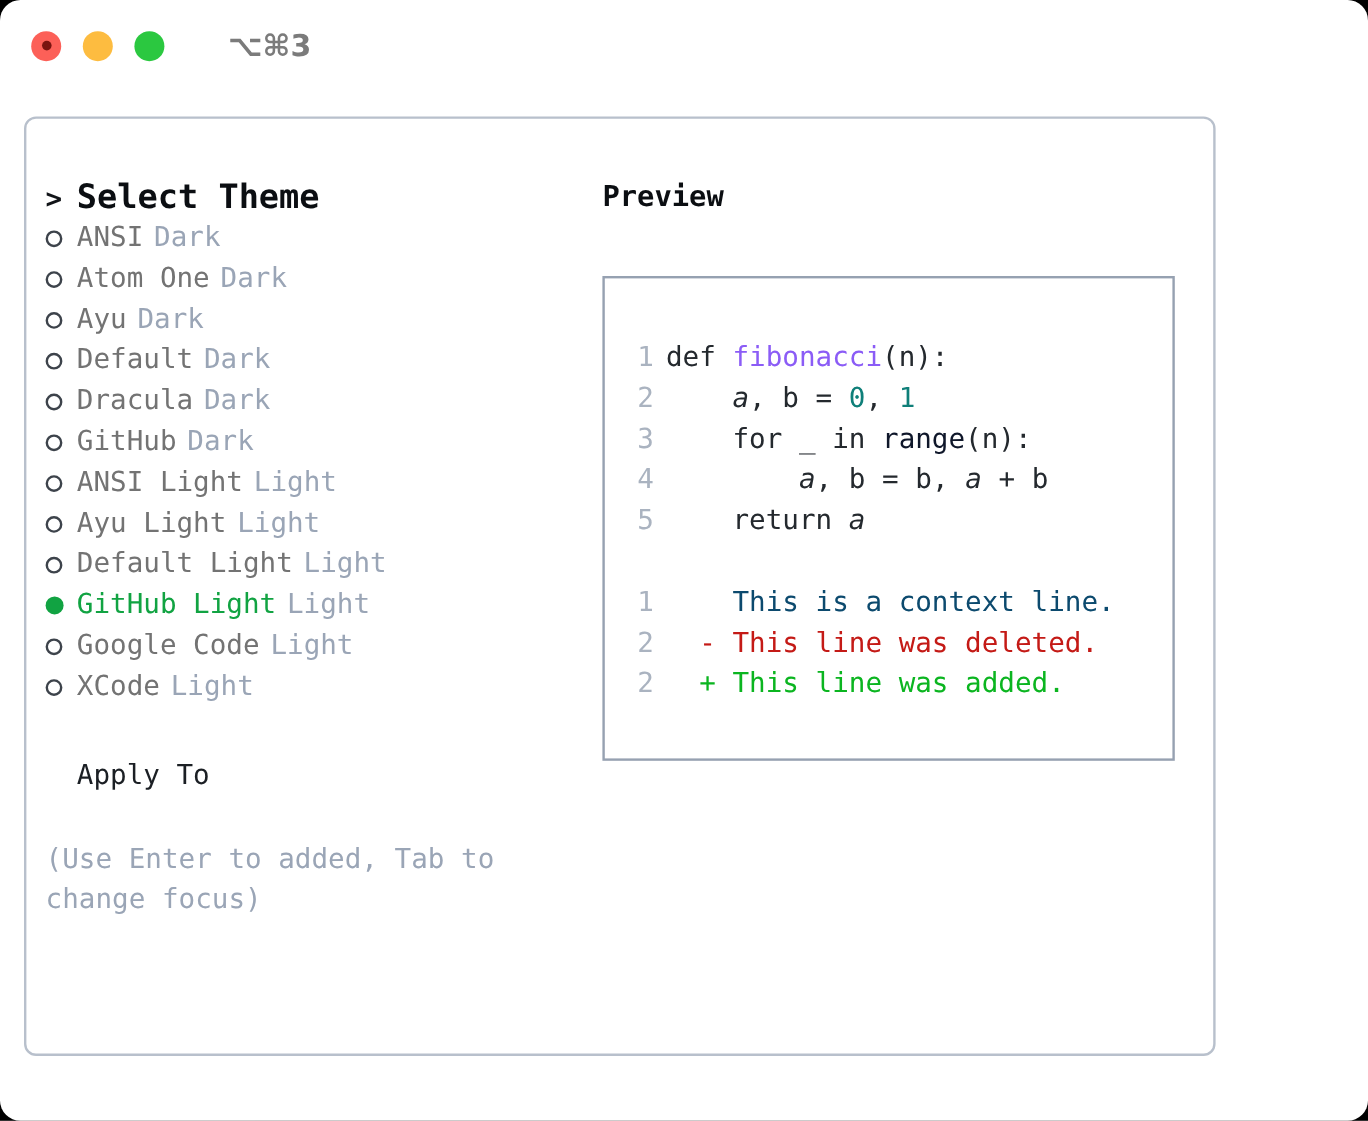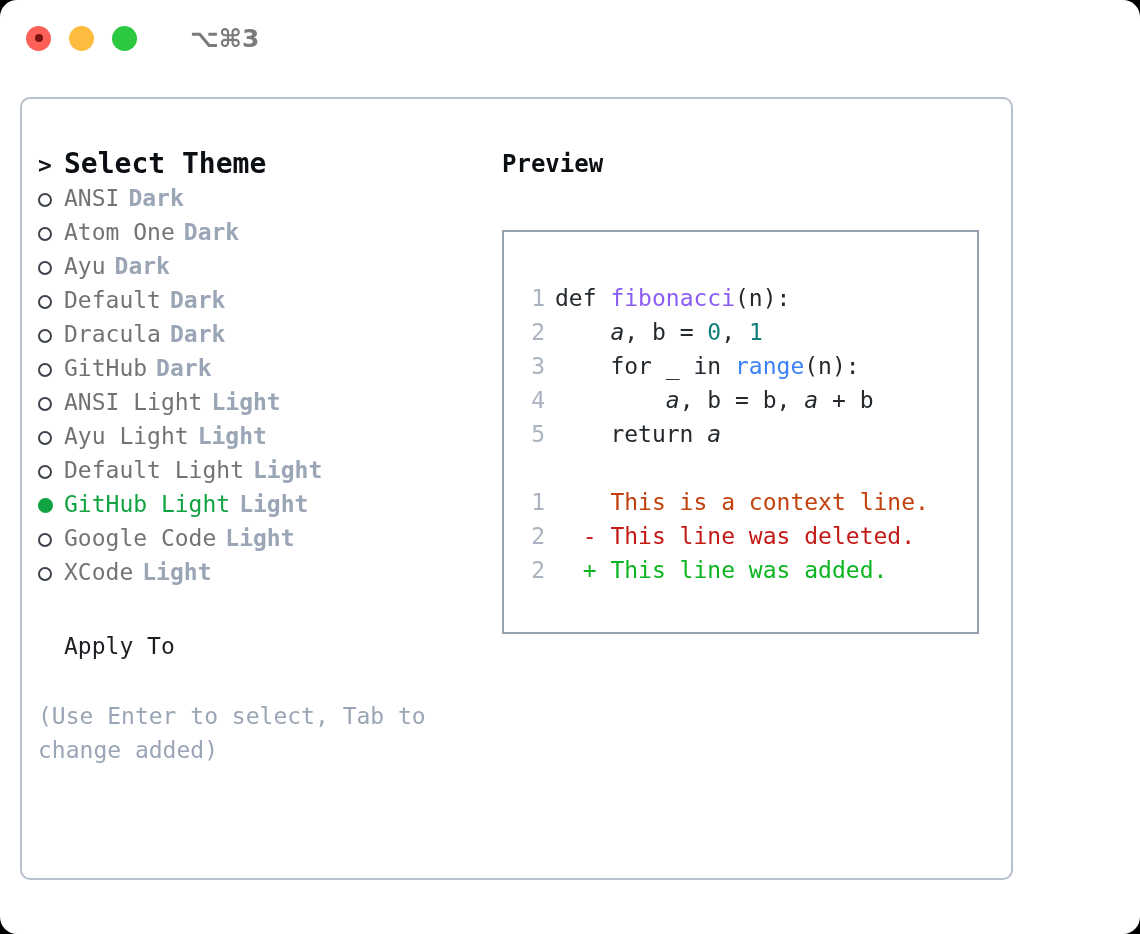--- a/index.html
+++ b/index.html
@@ -143,21 +143,20 @@
     color: #737373;
   }
   .header-line .label {
     font-weight: bold;
     color: #0b0e12;
     font-size: 28px;
   }
   .badge {
     color: #9aa5b6;
     margin-left: 9px;
-    font-weight: bold;
   }
   .list-line.selected .label { color: #11a342; }
 
   .section-gap { height: 40px; }
   .section-head {
     display: flex;
     height: 34px;
     line-height: 34px;
     font-size: 23px;
   }
@@ -205,26 +204,26 @@
     width: 22px;
     flex: 0 0 22px;
     text-align: right;
     margin-right: 10px;
   }
   .code-text { color: #24292e; }
 
   .tok-kw   { color: #24292e; }
   .tok-fn   { color: #8b5cf6; }
   .tok-num  { color: #0f7f79; }
-  .tok-call { color: #3b82f6; }
+  .tok-call { color: #0f172a; }
   .tok-var  { color: #24292e; font-style: italic; }
   .tok-plain{ color: #24292e; }
 
   .blank-line { height: 34px; }
-  .diff-ctx  { color: #c2410c; }
+  .diff-ctx  { color: #0c4a6e; }
   .diff-del  { color: #c41a16; }
   .diff-add  { color: #0bb520; }
 </style>
 </head>
 <body>
 
 <div class="window">
 
   <div class="titlebar">
     <div class="lights">
@@ -261,21 +260,21 @@
           </div>
 
         <div class="section-gap"></div>
 
         <div class="section-head">
           <span class="marker">o</span>
           <span class="label">Apply To</span>
         </div>
 
 
-        <div class="hint">(Use Enter to select, Tab to change added)</div>
+        <div class="hint">(Use Enter to added, Tab to change focus)</div>
       </div>
 
       <div class="right-col">
         <div class="preview-title">Preview</div>
         <div class="preview-panel">
           <div id="code-block">
               <div class="code-line"><span class="lineno">1</span><span class="code-text"><span class="tok-kw">def </span><span class="tok-fn">fibonacci</span><span class="tok-plain">(n):</span></span></div>
               <div class="code-line"><span class="lineno">2</span><span class="code-text"><span class="tok-plain">    </span><span class="tok-var">a</span><span class="tok-plain">, </span><span class="tok-kw">b</span><span class="tok-plain"> = </span><span class="tok-num">0</span><span class="tok-plain">, </span><span class="tok-num">1</span></span></div>
               <div class="code-line"><span class="lineno">3</span><span class="code-text"><span class="tok-plain">    for _ in </span><span class="tok-call">range</span><span class="tok-plain">(n):</span></span></div>
               <div class="code-line"><span class="lineno">4</span><span class="code-text"><span class="tok-plain">        </span><span class="tok-var">a</span><span class="tok-plain">, </span><span class="tok-kw">b</span><span class="tok-plain"> = </span><span class="tok-kw">b</span><span class="tok-plain">, </span><span class="tok-var">a</span><span class="tok-plain"> + </span><span class="tok-kw">b</span></span></div>

